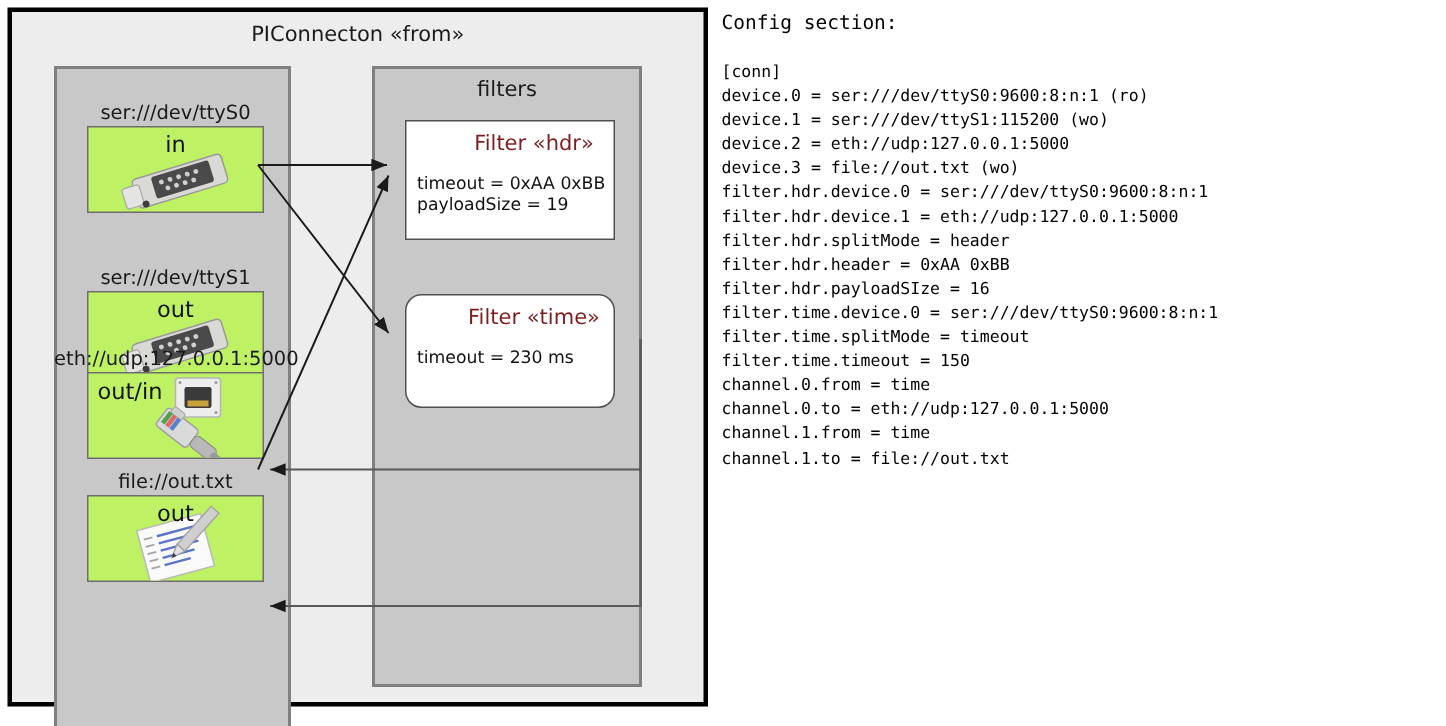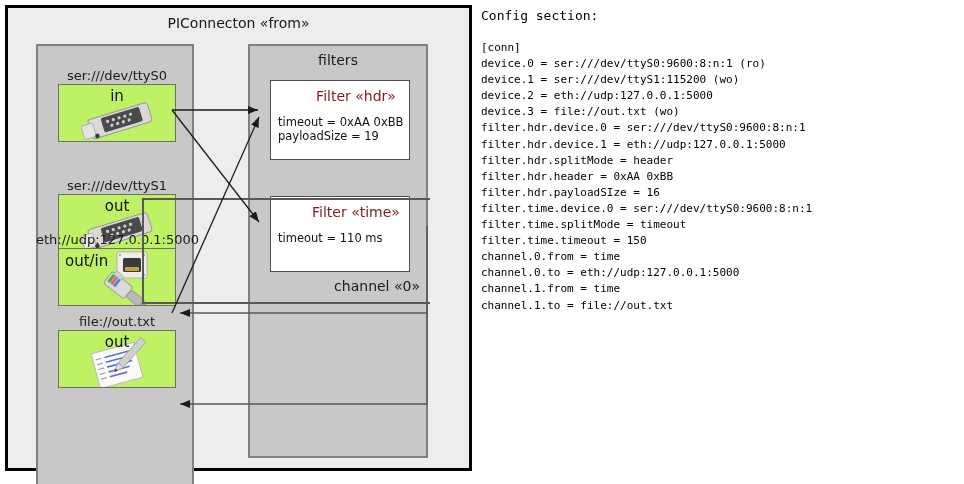--- a/index.html
+++ b/index.html
@@ -33,21 +33,21 @@
 
   #dev-ttyS0{top:22px;}
   #dev-ttyS1{top:104px;margin-top:28px;}
   #dev-eth{top:186px;}
   #dev-file{top:268px;}
 
   
   .filter{position:absolute;left:20px;width:140px;background:#ffffff;
           border:1.5px solid #505050;box-sizing:border-box;}
   #filter-hdr{top:34px;height:80px;}
-  #filter-time{top:150px;height:76px;}
+  #filter-time{top:150px;height:76px;border-radius:11px;}
   .filter-title{font-size:14px;color:#7f1d1d;text-align:center;margin-top:7px;padding-left:32px;}
   .filter-props{font-size:11.5px;color:#111;margin:11px 0 0 7px;line-height:14px;}
 
   
   .channel{position:absolute;border:2px solid #595959;box-sizing:border-box;
            background:transparent;}
   #channel0{left:134px;top:190px;width:288px;height:106px;
             border-right:none;border-top:2px solid #595959;}
   #channel1{left:134px;top:296px;width:288px;height:102px;
             border-right:none;border-top:none;}
@@ -187,27 +187,24 @@
     <div class="panel-title">filters</div>
 
     <div class="filter" id="filter-hdr">
       <div class="filter-title">Filter «hdr»</div>
       <div class="filter-props">timeout = 0xAA 0xBB</div>
       <div class="filter-props" style="margin-top:0">payloadSize = 19</div>
     </div>
 
     <div class="filter" id="filter-time">
       <div class="filter-title">Filter «time»</div>
-      <div class="filter-props">timeout = 110 ms</div>
+      <div class="filter-props">timeout = 230 ms</div>
     </div>
   </div>
 
-  <div class="channel" id="channel0">
-    <span class="channel-label">channel «0»</span>
-  </div>
 </div>
 
 <svg id="edges">
   <defs>
     <marker id="ah" markerWidth="9" markerHeight="9" refX="8" refY="3.2" orient="auto" markerUnits="strokeWidth">
       <path d="M0,0 L8,3.2 L0,6.4 z" fill="#1a1a1a"></path>
     </marker>
   </defs>
 
   <path d="M172,110 L258,110" stroke="#1a1a1a" stroke-width="1.3" fill="none" marker-end="url(#ah)"></path>

